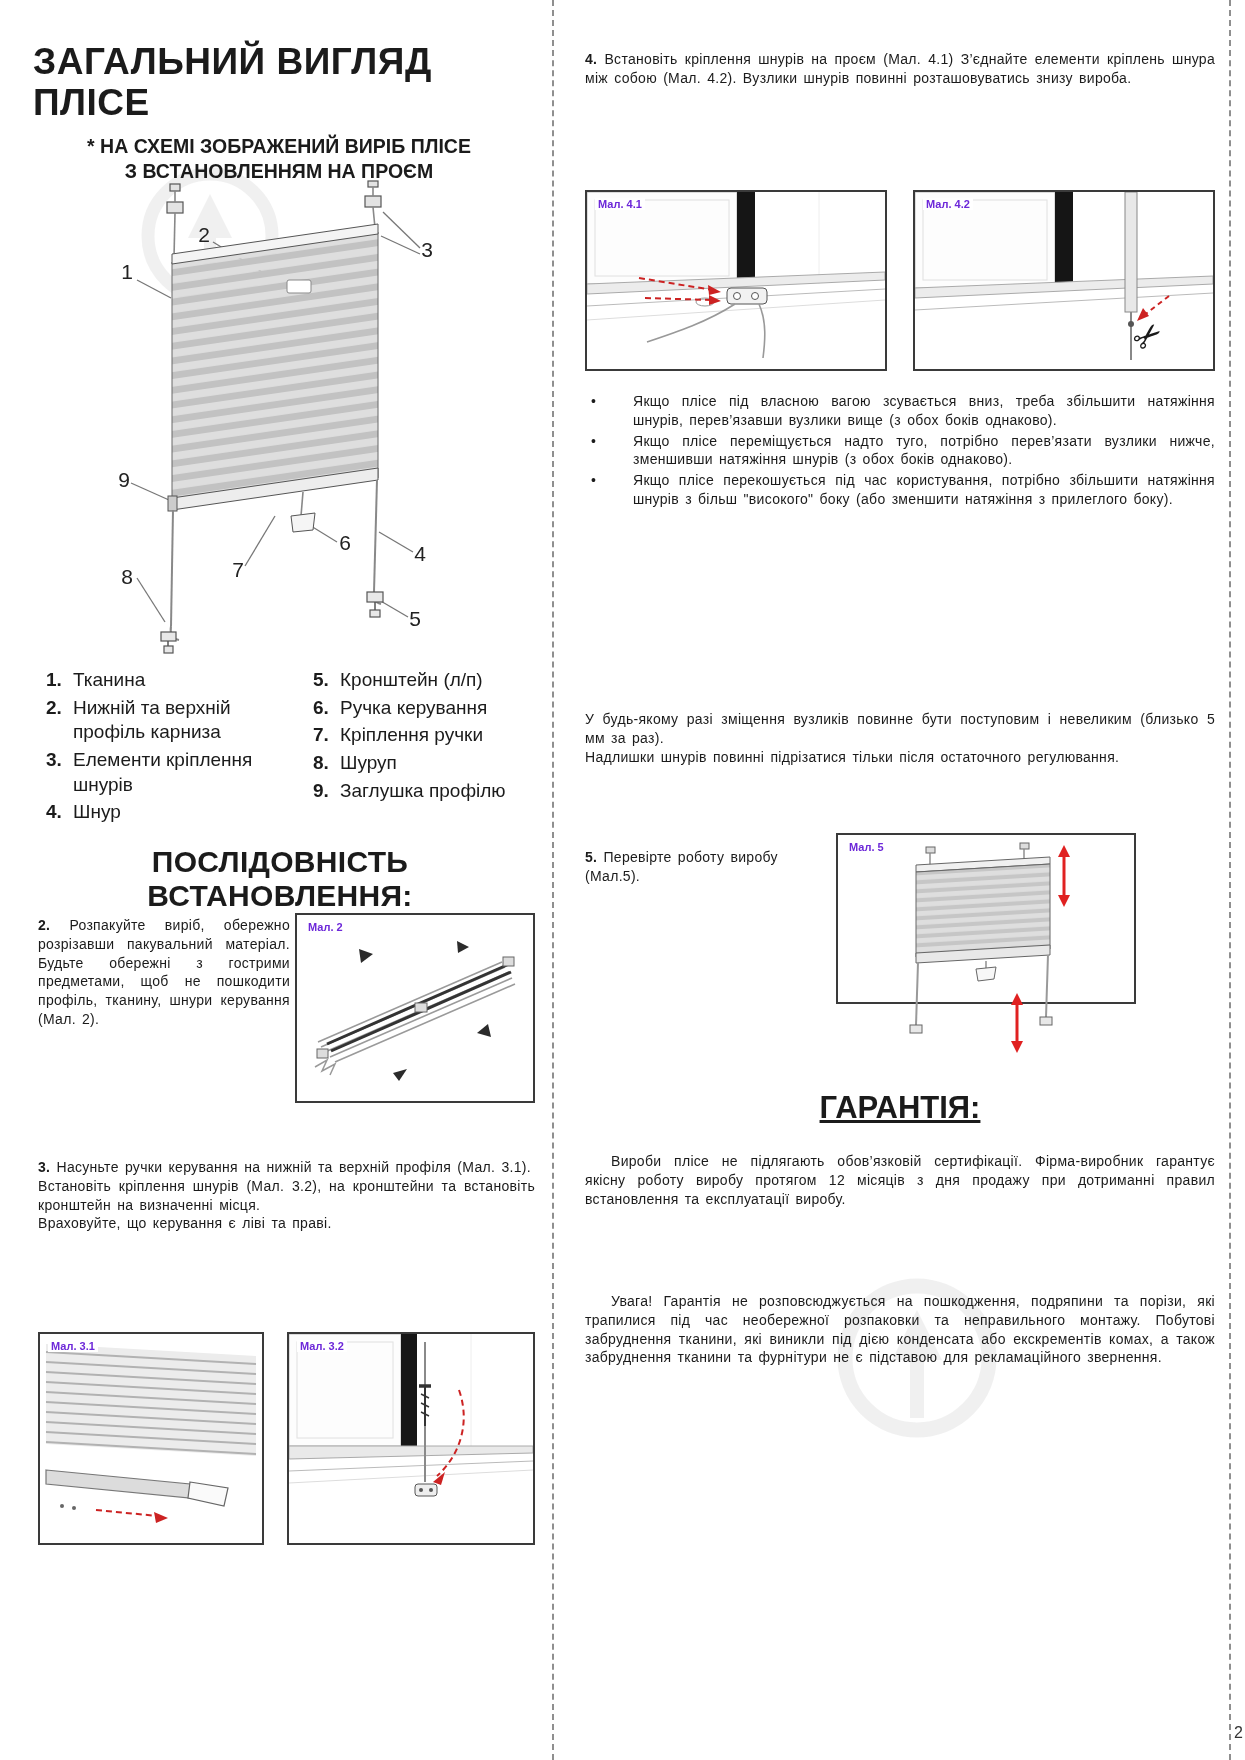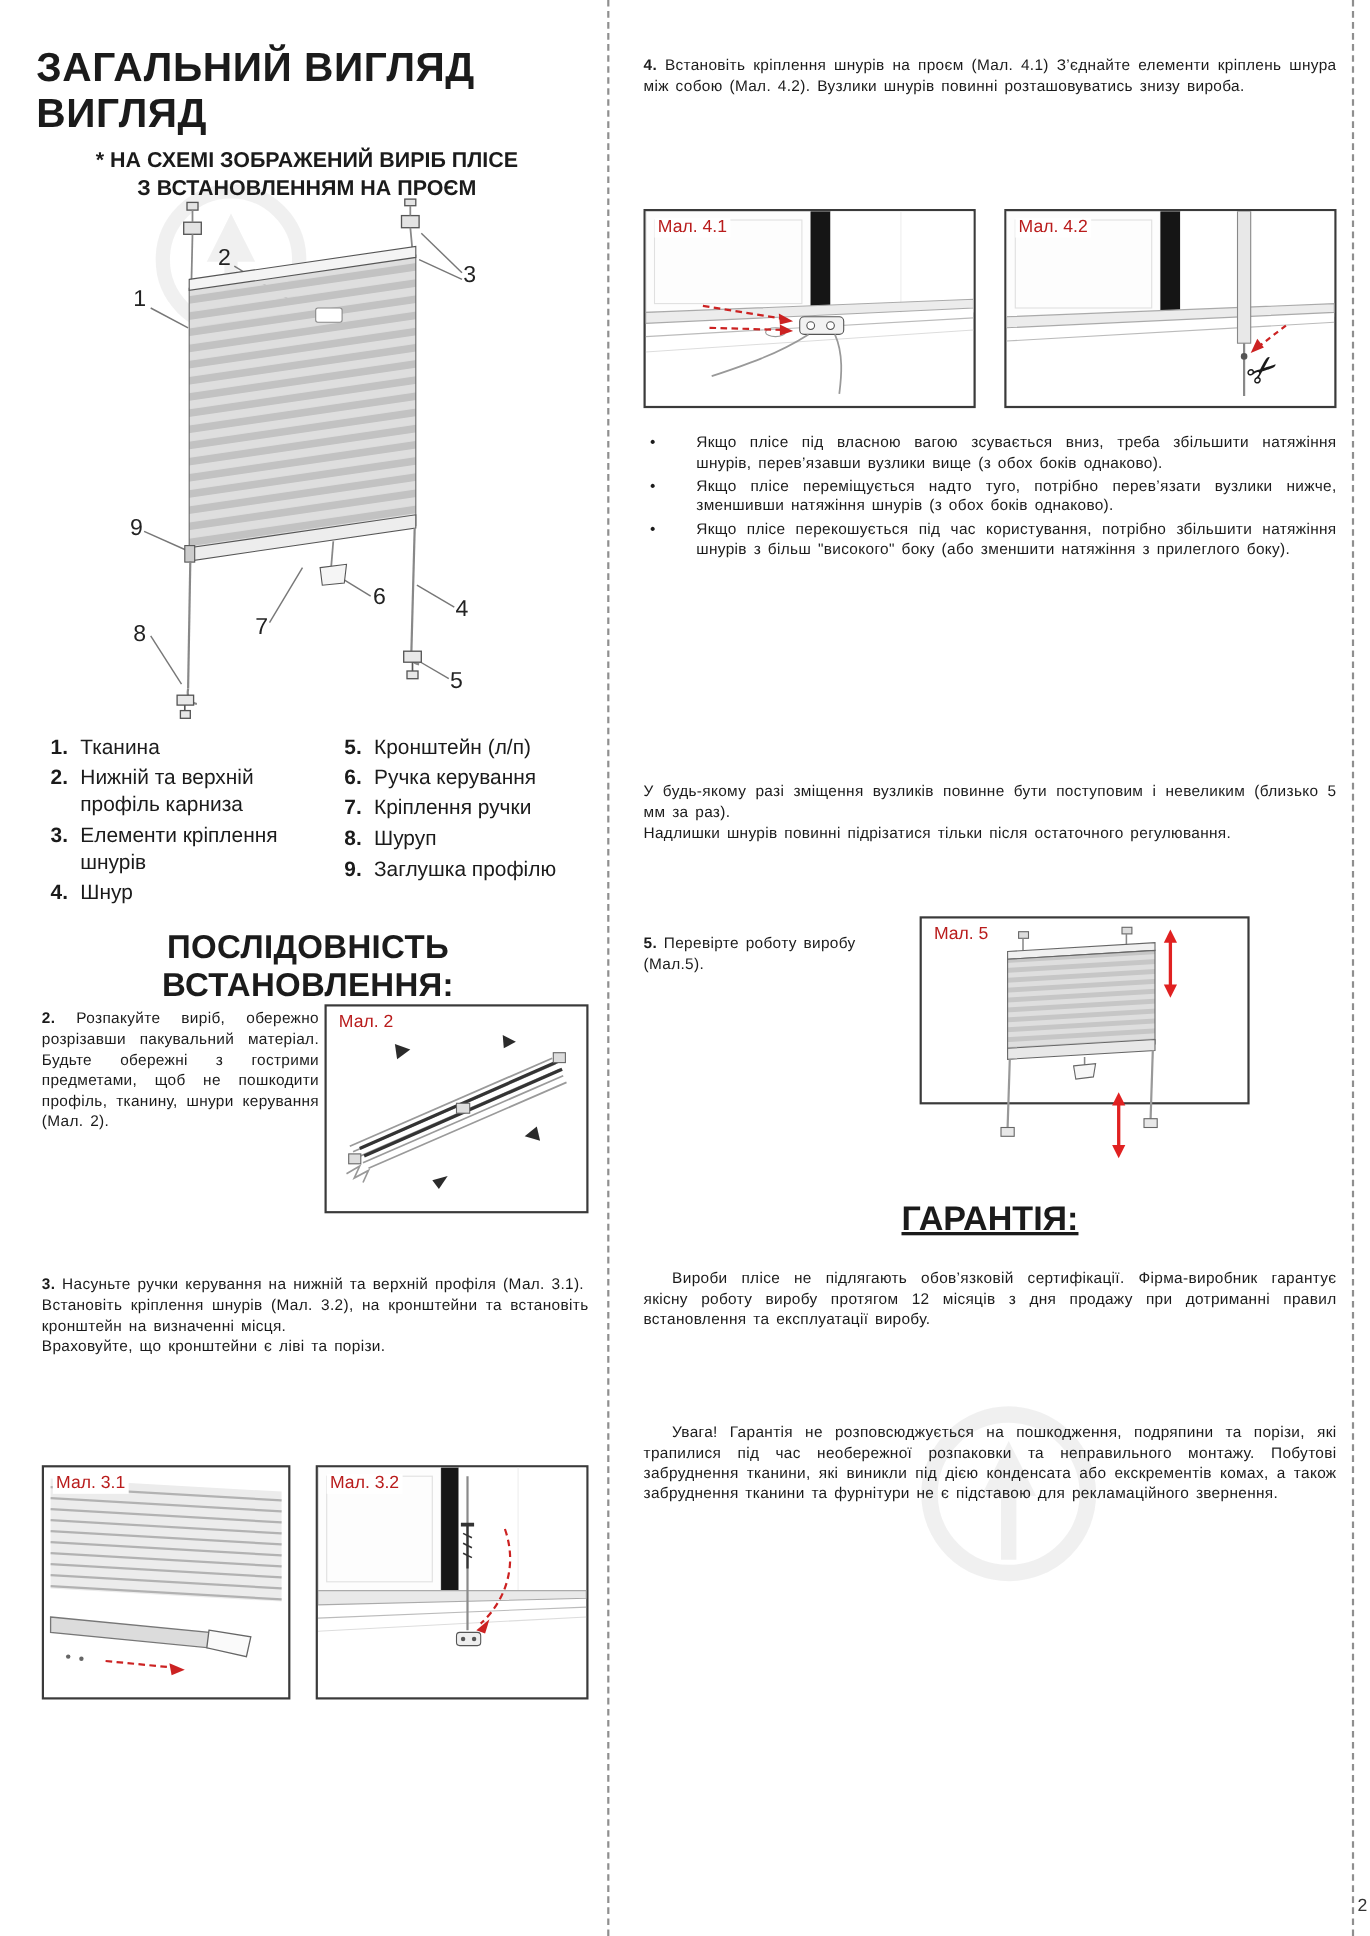--- a/index.html
+++ b/index.html
@@ -36,22 +36,22 @@
   .body-text { font-size:14px; line-height:1.34; text-align:justify;
                letter-spacing:0.3px; word-spacing:2px; }
   .step-num { font-weight:700; }
 
   .step2 { left:38px; top:916px; width:252px; }
   .step3 { left:38px; top:1158px; width:497px; }
   .step3 p { margin:0; }
 
   .fig-box { position:absolute; border:2px solid #3a3a3a; background:#fff; }
   .fig-box svg { position:absolute; left:0; top:0; }
-  .fig-label { position:absolute; left:8px; top:6px; font-size:16px; color:#b91c1c;
-               background:#fff; padding:0 3px; z-index:2; }
+  .fig-label { position:absolute; left:8px; top:6px; font-size:11px; color:#6d28d9;
+               background:#fff; padding:0 3px; z-index:2;font-weight:bold; }
   .fig2  { left:295px; top:913px;  width:240px; height:190px; }
   .fig31 { left:38px;  top:1332px; width:226px; height:213px; }
   .fig32 { left:287px; top:1332px; width:248px; height:213px; }
   .fig41 { left:585px; top:190px;  width:302px; height:181px; }
   .fig42 { left:913px; top:190px;  width:302px; height:181px; }
   .fig5  { left:836px; top:833px;  width:300px; height:171px; }
 
   
   .step4 { left:585px; top:50px; width:630px; }
   .bullets { left:585px; top:392px; width:630px; }
@@ -83,21 +83,21 @@
 </div>
 <div class="wm" style="left:822px;top:1268px;width:190px;height:200px">
   <svg width="190" height="200" viewBox="0 0 190 200">
     <circle cx="95" cy="90" r="72" fill="none" stroke="#8a8a8a" stroke-width="15"></circle>
     <path d="M95,42 L120,92 L102,92 L102,150 L88,150 L88,92 L70,92 Z" fill="#8a8a8a"></path>
   </svg>
 </div>
 
 <div class="abs main-title">
   <div>ЗАГАЛЬНИЙ ВИГЛЯД</div>
-  <div>ВИГЛЯД</div>
+  <div>ПЛІСЕ</div>
 </div>
 
 <div class="abs subtitle">
   <div>* НА СХЕМІ ЗОБРАЖЕНИЙ ВИРІБ ПЛІСЕ</div>
   <div>З ВСТАНОВЛЕННЯМ НА ПРОЄМ</div>
 </div>
 
 <div class="abs main-diagram">
   <svg width="505" height="482" viewBox="0 0 505 482">
     <defs>
@@ -243,21 +243,21 @@
       <polygon points="194,122 180,118 191,109"></polygon>
       <polygon points="96,158 110,154 102,166"></polygon>
       <polygon points="160,26 172,32 161,38"></polygon>
     </g>
   </svg>
 </div>
 
 <div class="abs body-text step3">
   <p><span class="step-num">3.</span><span> Насуньте ручки керування на нижній та верхній профіля (Мал. 3.1).</span></p>
   <p>Встановіть кріплення шнурів (Мал. 3.2), на кронштейни та встановіть кронштейн на визначенні місця.</p>
-  <p>Враховуйте, що кронштейни є ліві та порізи.</p>
+  <p>Враховуйте, що керування є ліві та праві.</p>
 </div>
 
 <div class="fig-box fig31">
   <span class="fig-label">Мал. 3.1</span>
   <svg width="222" height="209" viewBox="0 0 222 209">
     <polygon points="6,10 216,22 216,122 6,110" fill="#ececec"></polygon>
     <g stroke="#b2b2b2" stroke-width="2" fill="none">
       <line x1="6" y1="18" x2="216" y2="30"></line>
       <line x1="6" y1="28" x2="216" y2="40"></line>
       <line x1="6" y1="38" x2="216" y2="50"></line>

